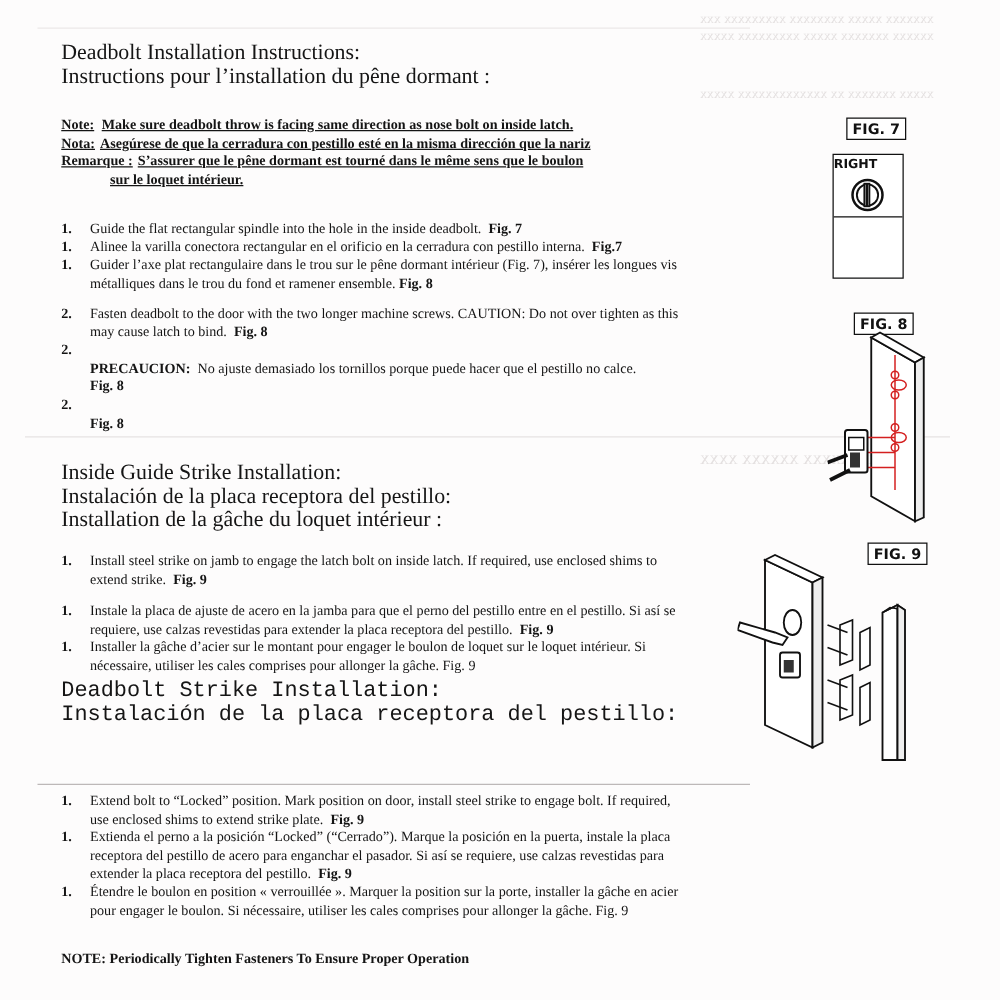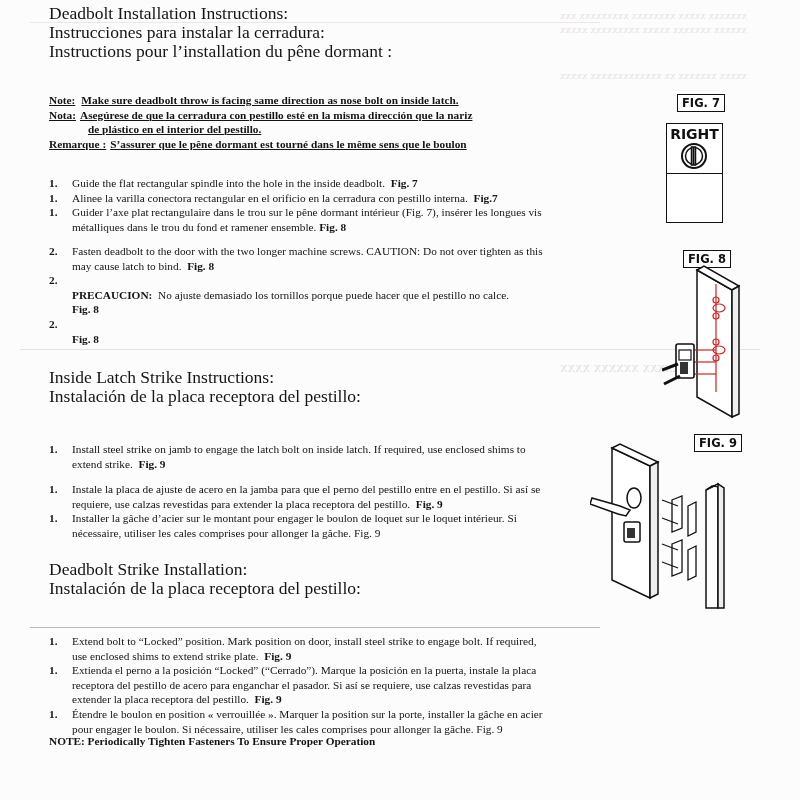--- a/index.html
+++ b/index.html
@@ -32,57 +32,56 @@
     font-family: "DejaVu Sans", sans-serif; font-weight: bold; font-size: 11.5px;
     padding: 0 4px; line-height: 16px;
   }
   .fig7box {
     position: absolute; left: 666px; top: 123px; width: 55px; height: 98px;
     border: 1.5px solid #111; background: #fff;
   }
   .fig7half { position: relative; height: 49px; }
   .fig7half.top { border-bottom: 1.5px solid #111; }
   .fig7word {
-    position: absolute; top: 2px; left: 0; right: 0; text-align: center;
-    font-family: "DejaVu Sans", sans-serif; font-weight: bold; font-size: 14px;
+    position: absolute; top: 2px; left: 0; right: 0; text-align: left;
+    font-family: "DejaVu Sans", sans-serif; font-weight: bold; font-size: 10px;
   }
   svg { position: absolute; }
 </style>
 </head>
 <body>
 
 <div class="bleed" style="left:560px;top:8px;">xxxxxxx xxxxx xxxxxxxx xxxxxxxxx xxx</div>
 <div class="bleed" style="left:560px;top:22px;">xxxxxx xxxxxxx xxxxx xxxxxxxxx xxxxx</div>
 <div class="bleed" style="left:560px;top:68px;">xxxxx xxxxxxx  xx xxxxxxxxxxxxx xxxxx</div>
 <div class="bleed" style="left:560px;top:360px;font-size:15px;">xxxxxxxxx xxxxxx xxxx</div>
 
 <div class="rule" style="left:30px;top:22px;width:570px;background:#ece8e8;"></div>
 <div class="rule" style="left:20px;top:349px;width:740px;background:#e6e2e2;"></div>
 <div class="rule" style="left:30px;top:627px;width:570px;background:#bdb8b8;"></div>
 
-<div class="heading" style="top:4px;">
+<div class="heading" style="top:32px;">
   <div>Deadbolt Installation Instructions:</div>
-  <div>Instrucciones para instalar la cerradura:</div>
   <div>Instructions pour l’installation du pêne dormant :</div>
 </div>
 
 <div class="body-text bold" style="top:93px;width:520px;text-decoration:underline;">
   <div class="note-line">
     <span style="margin-right:6px;">Note:</span>
     <span>Make sure deadbolt throw is facing same direction as nose bolt on inside latch.</span>
   </div>
   <div class="note-line">
     <span style="margin-right:4px;">Nota:</span>
     <span>Asegúrese de que la cerradura con pestillo esté en la misma dirección que la nariz</span>
   </div>
-  <div style="padding-left:39px;">de plástico en el interior del pestillo.</div>
   <div class="note-line">
     <span style="margin-right:4px;">Remarque :</span>
     <span>S’assurer que le pêne dormant est tourné dans le même sens que le boulon</span>
   </div>
+  <div style="padding-left:39px;">sur le loquet intérieur.</div>
 </div>
 
 <div class="body-text" style="top:176px;width:500px;">
   <div class="item">
     <span class="num">1.</span>
     <span class="item-text"><span>Guide the flat rectangular spindle into the hole in the inside deadbolt.</span>&nbsp; <span class="fig">Fig. 7</span></span>
   </div>
   <div class="item">
     <span class="num">1.</span>
     <span class="item-text"><span>Alinee la varilla conectora rectangular en el orificio en la cerradura con pestillo interna.</span>&nbsp; <span class="fig">Fig.7</span></span>
@@ -106,61 +105,62 @@
       <span class="fig">Fig. 8</span>
     </span>
   </div>
   <div class="item">
     <span class="num">2.</span>
     <span class="item-text"><br><span class="fig">Fig. 8</span></span>
   </div>
 </div>
 
 <div class="heading" style="top:368px;">
-  <div>Inside Latch Strike Instructions:</div>
+  <div>Inside Guide Strike Installation:</div>
   <div>Instalación de la placa receptora del pestillo:</div>
+  <div>Installation de la gâche du loquet intérieur :</div>
 </div>
 
 <div class="body-text" style="top:442px;width:500px;">
   <div class="item">
     <span class="num">1.</span>
     <span class="item-text"><span>Install steel strike on jamb to engage the latch bolt on inside latch.  If required, use enclosed shims to extend strike.</span>&nbsp; <span class="fig">Fig. 9</span></span>
   </div>
   <div class="gap"></div>
   <div class="item">
     <span class="num">1.</span>
     <span class="item-text"><span>Instale la placa de ajuste de acero en la jamba para que el perno del pestillo entre en el pestillo. Si así se requiere, use calzas revestidas para extender la placa receptora del pestillo.</span>&nbsp; <span class="fig">Fig. 9</span></span>
   </div>
   <div class="item">
     <span class="num">1.</span>
     <span class="item-text">Installer la gâche d’acier sur le montant pour engager le boulon de loquet sur le loquet intérieur. Si nécessaire, utiliser les cales comprises pour allonger la gâche. Fig. 9</span>
   </div>
 </div>
 
-<div class="heading" style="top:560px;">
+<div class="heading" style="top:544px;font-family:Liberation Mono, monospace;">
   <div>Deadbolt Strike Installation:</div>
   <div>Instalación de la placa receptora del pestillo:</div>
 </div>
 
 <div class="body-text" style="top:634px;width:500px;">
   <div class="item">
     <span class="num">1.</span>
     <span class="item-text"><span>Extend bolt to “Locked” position.  Mark position on door, install steel strike to engage bolt.  If required, use enclosed shims to extend strike plate.</span>&nbsp; <span class="fig">Fig. 9</span></span>
   </div>
   <div class="item">
     <span class="num">1.</span>
     <span class="item-text"><span>Extienda el perno a la posición “Locked” (“Cerrado”).  Marque la posición en la puerta, instale la placa receptora del pestillo de acero para enganchar el pasador.  Si así se requiere, use calzas revestidas para extender la placa receptora del pestillo.</span>&nbsp; <span class="fig">Fig. 9</span></span>
   </div>
   <div class="item">
     <span class="num">1.</span>
     <span class="item-text">Étendre le boulon en position « verrouillée ». Marquer la position sur la porte, installer la gâche en acier pour engager le boulon.  Si nécessaire, utiliser les cales comprises pour allonger la gâche. Fig. 9</span>
   </div>
 </div>
 
-<div class="body-text bold" style="top:734px;text-align:center;">NOTE:  Periodically Tighten Fasteners To Ensure Proper Operation</div>
+<div class="body-text bold" style="top:760px;text-align:center;">NOTE:  Periodically Tighten Fasteners To Ensure Proper Operation</div>
 
 <div class="figlabel" style="left:677px;top:94px;">FIG. 7</div>
 <div class="fig7box">
   <div class="fig7half top">
     <div class="fig7word">RIGHT</div>
     <svg width="30" height="30" viewBox="0 0 30 30" style="left:12px;top:17px;">
       <circle cx="15" cy="15" r="12" fill="none" stroke="#111" stroke-width="2"></circle>
       <circle cx="15" cy="15" r="8.5" fill="none" stroke="#111" stroke-width="1.5"></circle>
       <rect x="12.5" y="6" width="4" height="18" fill="#fff" stroke="#111" stroke-width="1.5"></rect>
       <line x1="14.5" y1="6" x2="14.5" y2="24" stroke="#111" stroke-width="2"></line>

